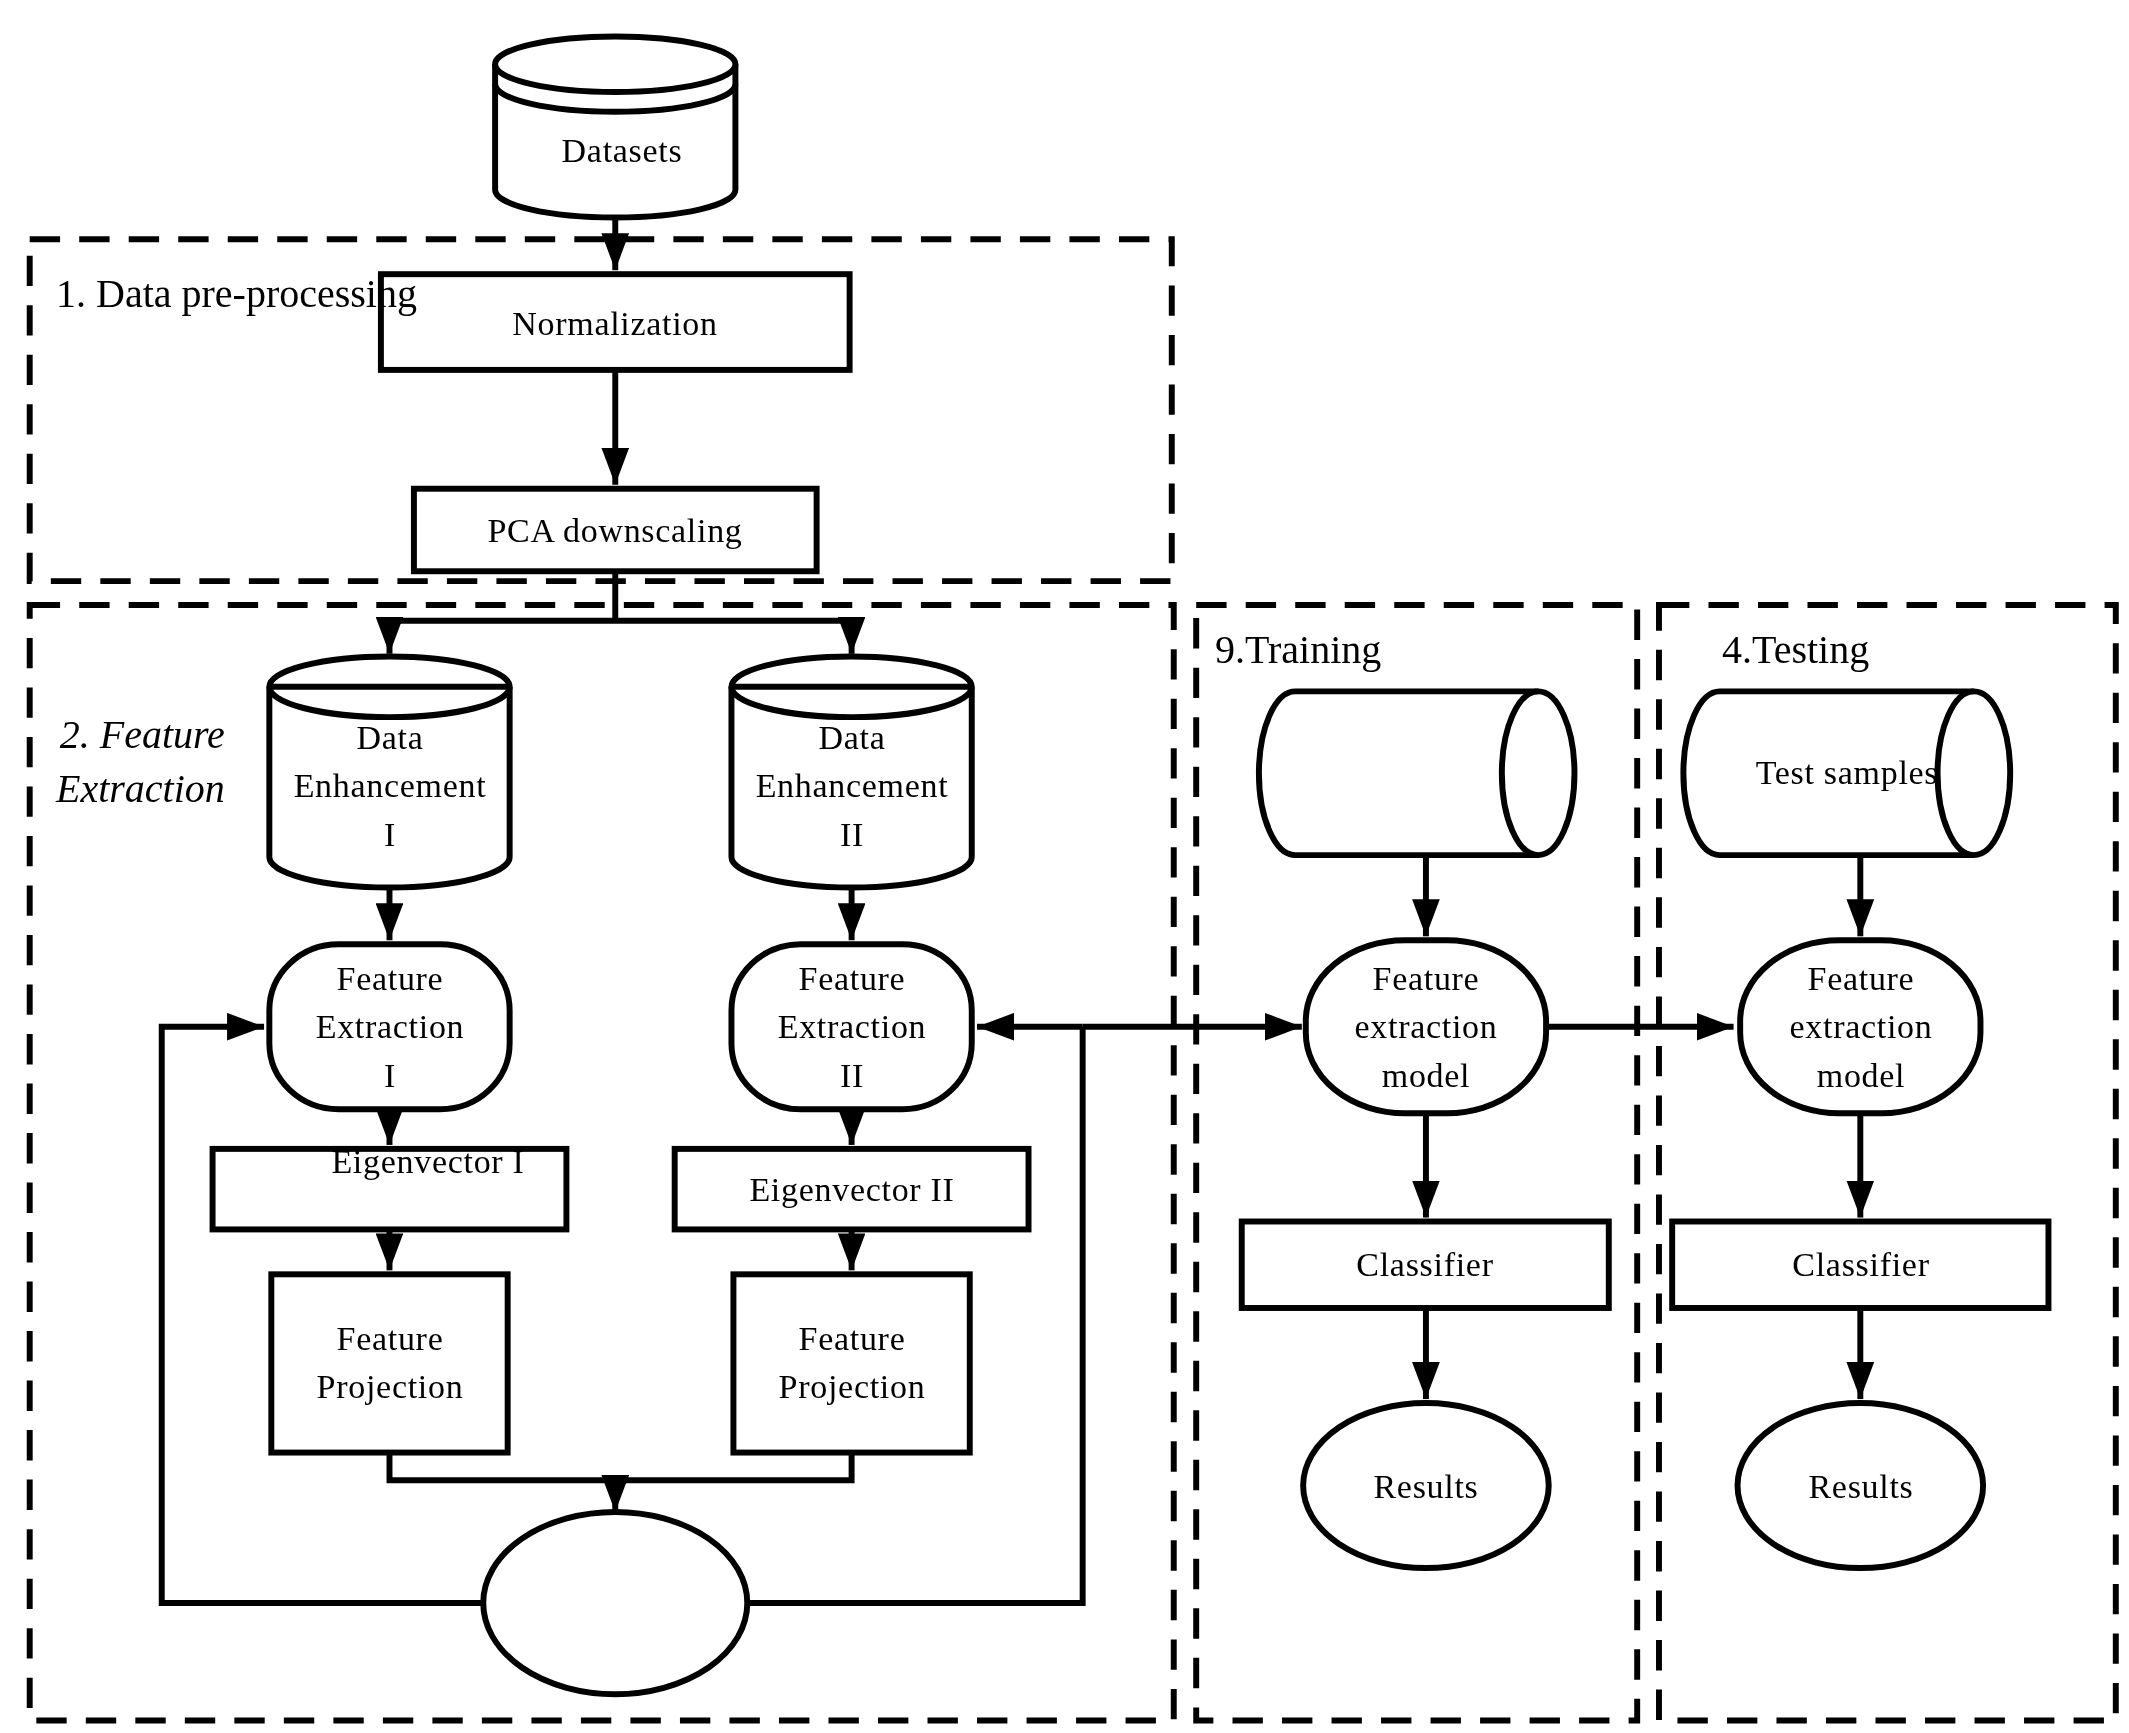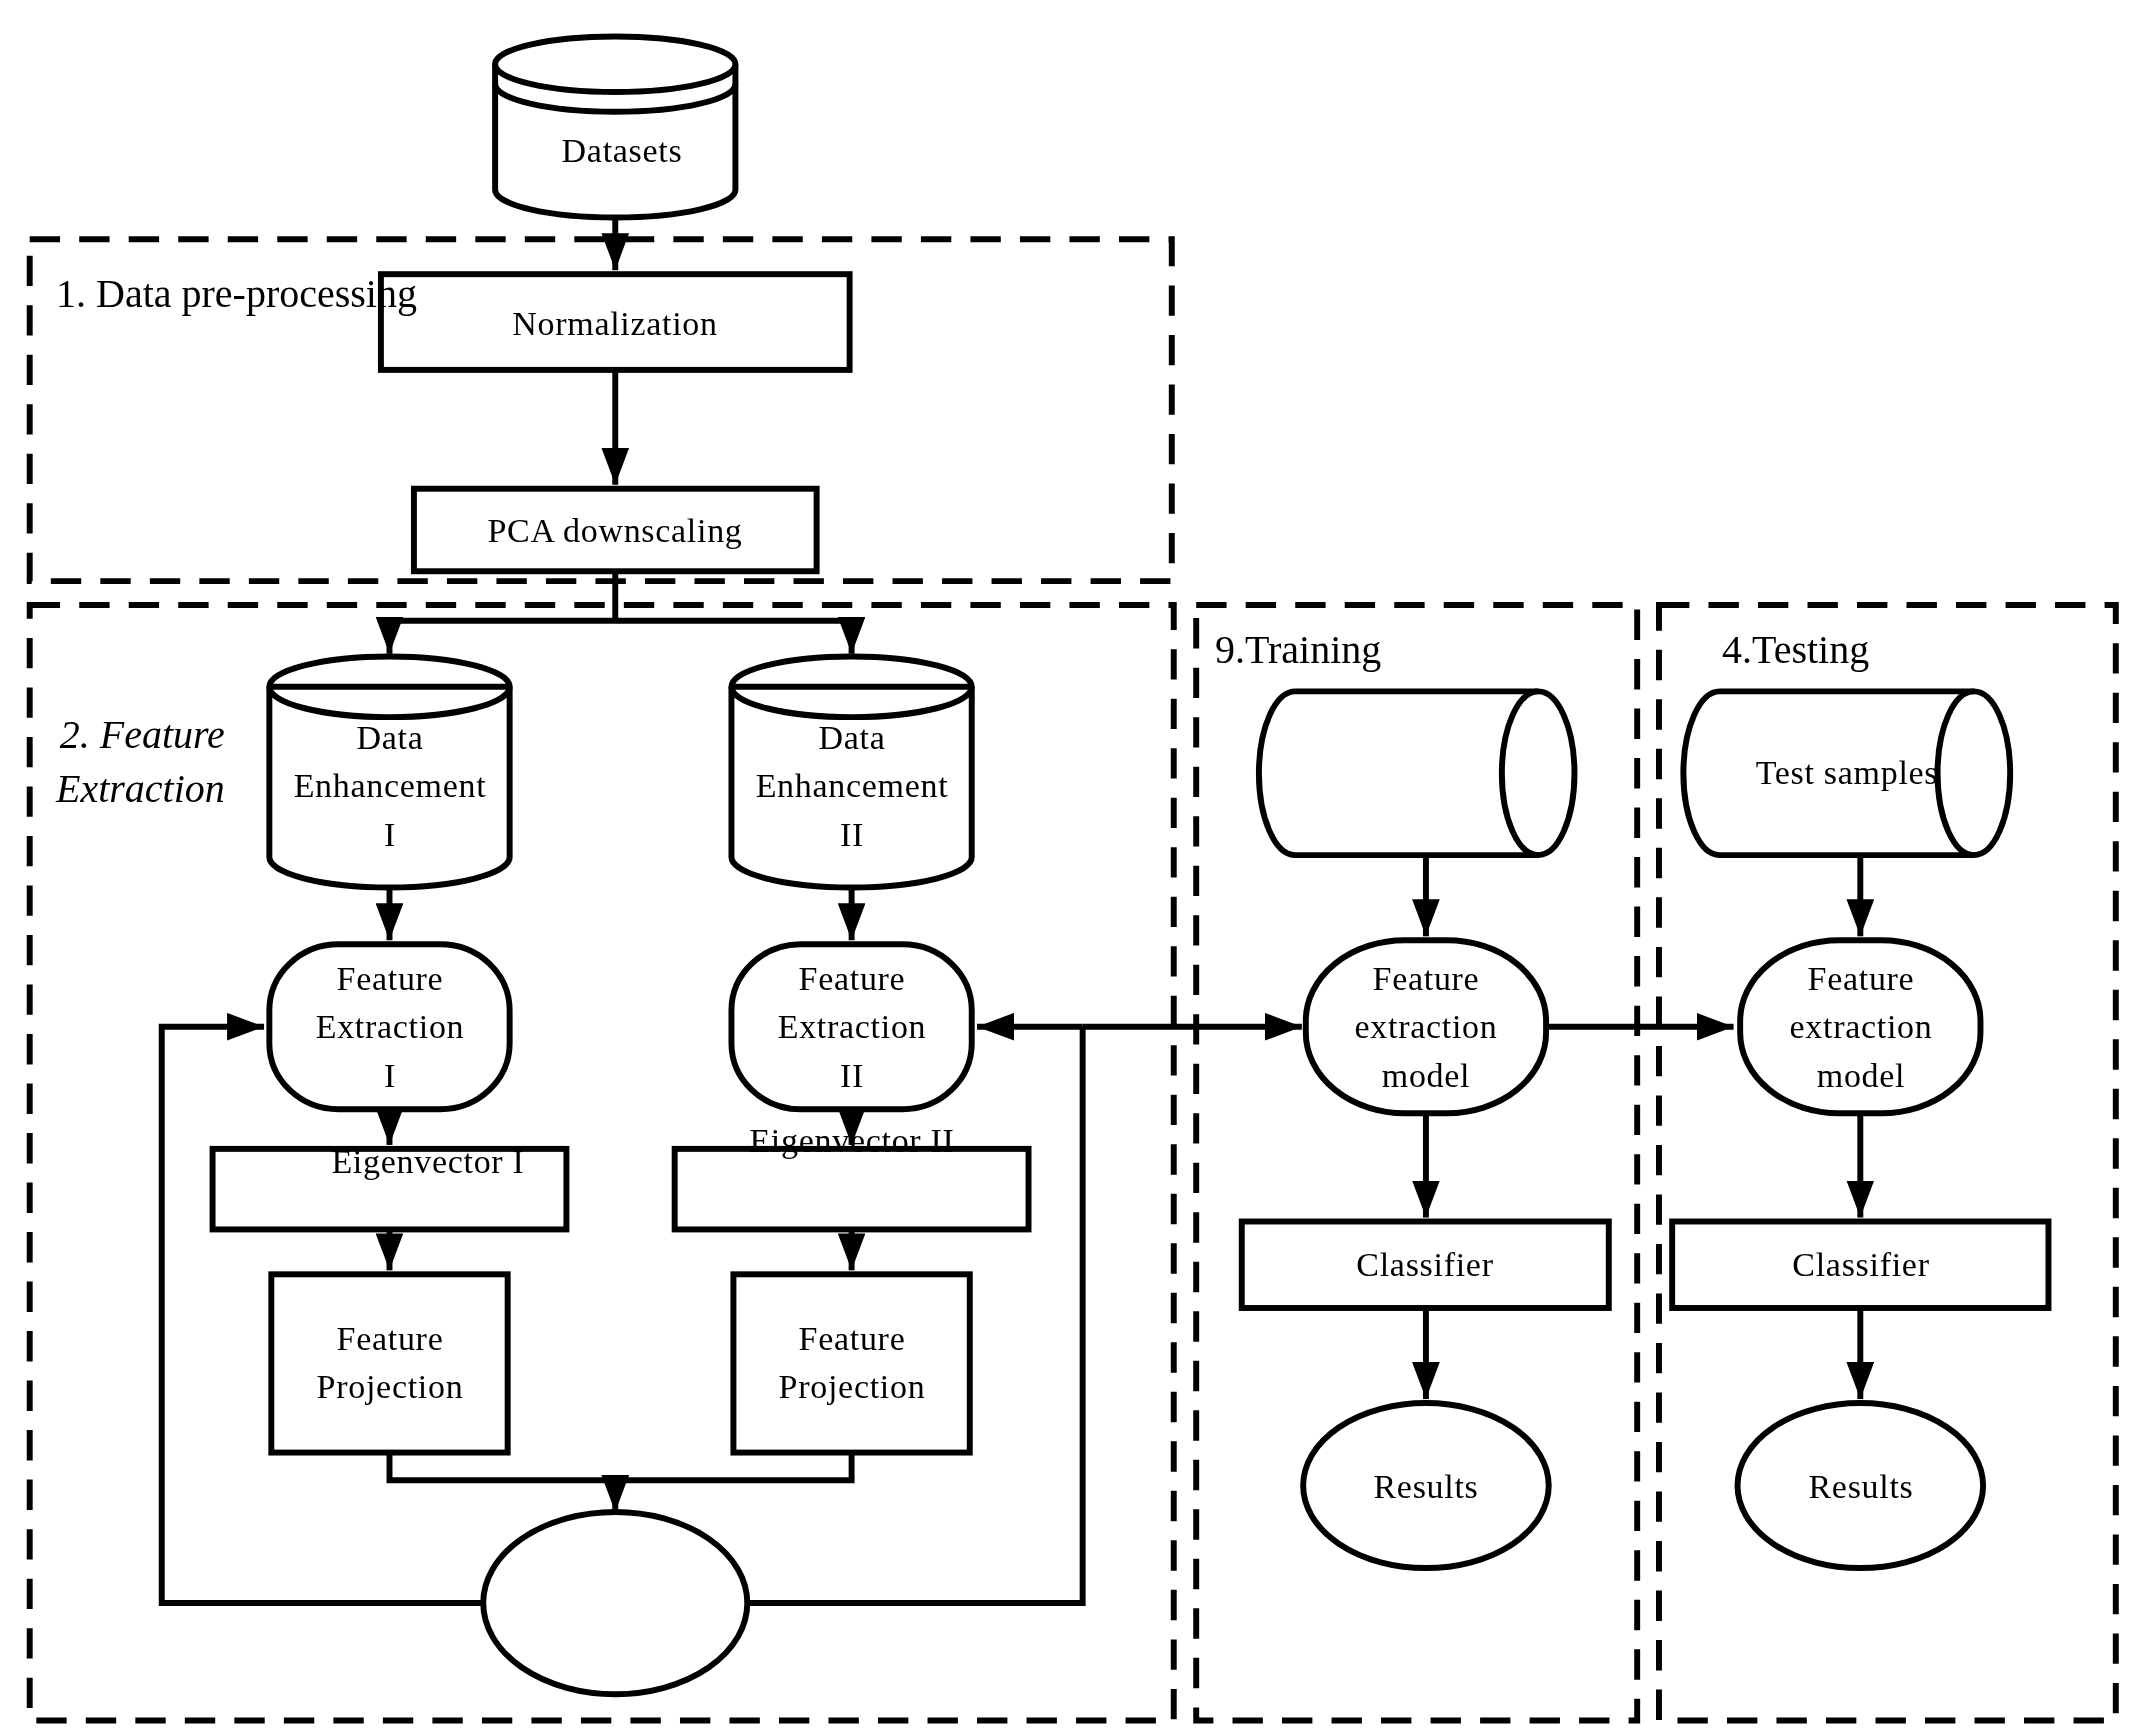--- a/index.html
+++ b/index.html
@@ -183,21 +183,21 @@
   <div class="label" style="left:852px; top:786px;">Data
 Enhancement
 II</div>
   <div class="label" style="left:390px; top:1027px;">Feature
 Extraction
 I</div>
   <div class="label" style="left:852px; top:1027px;">Feature
 Extraction
 II</div>
   <div class="label" style="left:390px; top:1162px;margin-left:38px;">Eigenvector I</div>
-  <div class="label" style="left:852px; top:1141px;">Eigenvector II</div>
+  <div class="label" style="left:852px; top:1190px;">Eigenvector II</div>
   <div class="label" style="left:390px; top:1363px;">Feature
 Projection</div>
   <div class="label" style="left:852px; top:1363px;">Feature
 Projection</div>
   <div class="label" style="left:1426px; top:1027px;">Feature
 extraction
 model</div>
   <div class="label" style="left:1425px; top:1265px;">Classifier</div>
   <div class="label" style="left:1426px; top:1487px;">Results</div>
   <div class="label" style="left:1847px; top:773px;">Test samples</div>

